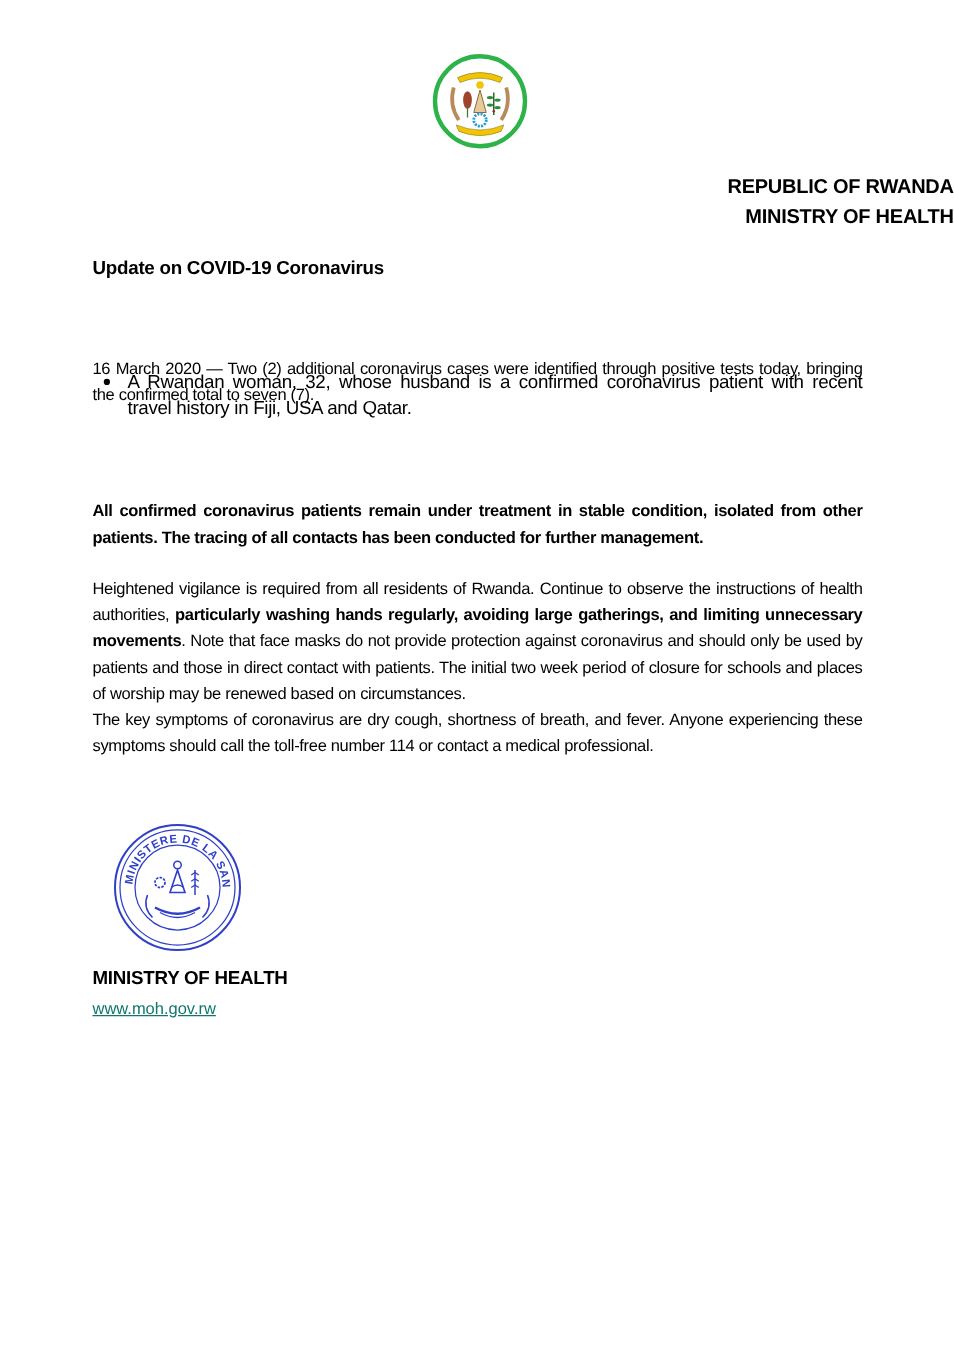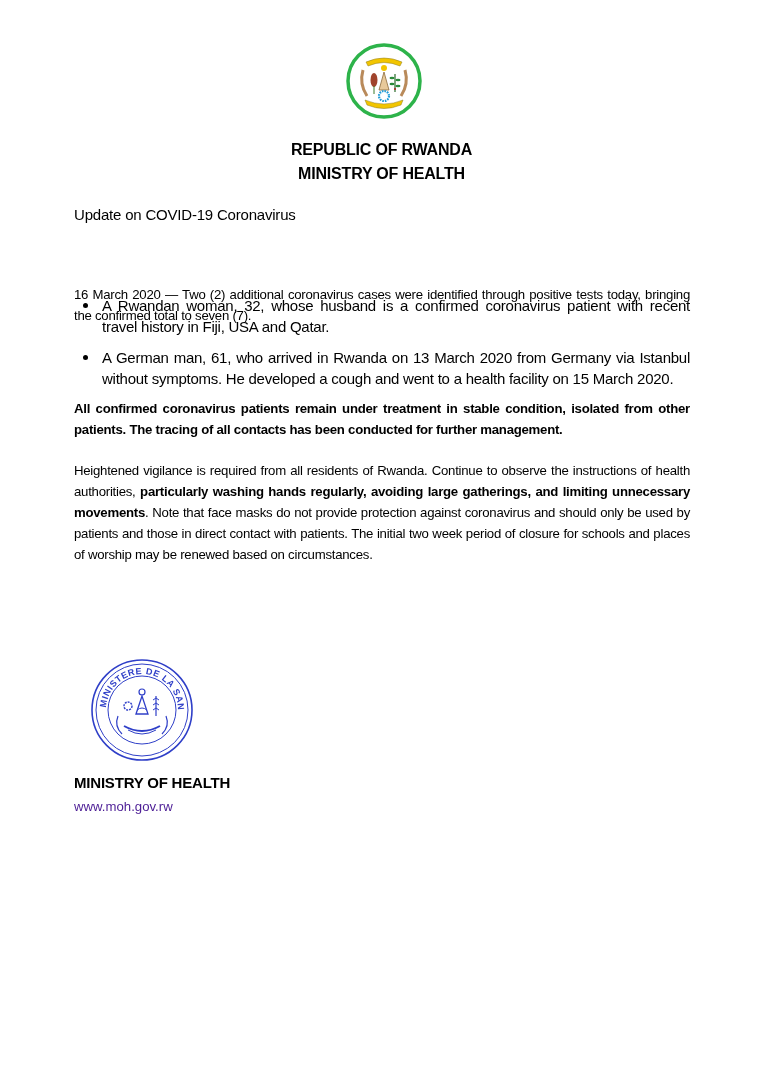--- a/index.html
+++ b/index.html
@@ -25,39 +25,39 @@
       position: absolute;
       left: 345px;
       top: 42px;
       width: 78px;
       height: 78px;
     }
     .header-block {
       position: absolute;
       left: 0;
       width: 763px;
-      text-align: center;
+      text-align: right;
       font-weight: bold;
       font-size: 16px;
       line-height: 22px;
       letter-spacing: -0.2px;
     }
     .header-line1 { top: 139px; }
     .header-line2 { top: 163px; }
     .content {
       position: absolute;
       left: 74px;
       width: 616px;
       font-size: 13.2px;
       line-height: 21px;
       letter-spacing: -0.25px;
     }
     .title {
       top: 204px;
-      font-weight: normal;
+      font-weight: bold;
       font-size: 15px;
       line-height: 22px;
       letter-spacing: -0.2px;
     }
     .p-justify { text-align: justify; text-align-last: left; }
     .intro { top: 242px; margin-top: 42px; }
     .bullets {
       position: absolute;
       left: 74px;
       top: 295px;
@@ -103,21 +103,22 @@
       font-size: 15px;
       line-height: 22px;
       letter-spacing: -0.2px;
     }
     .footer-link {
       position: absolute;
       left: 74px;
       top: 797px;
       font-size: 13.2px;
       line-height: 20px;
-      color: #4c1d95;
+      color: #0f766e;
+      text-decoration: underline;
       cursor: pointer;
     }
   </style>
 </head>
 <body>
 
 <div class="page">
 
   <svg class="emblem" viewBox="0 0 78 78">
     <circle cx="39" cy="39" r="36" fill="#ffffff" stroke="#2DB34A" stroke-width="3.5"></circle>
@@ -151,30 +152,27 @@
 
   <div class="content title">Update on COVID-19 Coronavirus</div>
 
   <div class="content intro p-justify">16 March 2020 — Two (2) additional coronavirus cases were identified through positive tests today, bringing the confirmed total to seven (7).</div>
 
   <ul class="bullets">
     <li>
       <span class="dot"></span>
       <span>A Rwandan woman, 32, whose husband is a confirmed coronavirus patient with recent travel history in Fiji, USA and Qatar.</span>
     </li>
-    <li>
-      <span class="dot"></span>
-      <span>A German man, 61, who arrived in Rwanda on 13 March 2020 from Germany via Istanbul without symptoms. He developed a cough and went to a health facility on 15 March 2020.</span>
-    </li>
   </ul>
 
   <div class="content p-status p-justify">All confirmed coronavirus patients remain under treatment in stable condition, isolated from other patients. The tracing of all contacts has been conducted for further management.</div>
 
   <div class="content p-vigilance p-justify"><span>Heightened vigilance is required from all residents of Rwanda. Continue to observe the instructions of health authorities, </span><b>particularly washing hands regularly, avoiding large gatherings, and limiting unnecessary movements</b><span>. Note that face masks do not provide protection against coronavirus and should only be used by patients and those in direct contact with patients. The initial two week period of closure for schools and places of worship may be renewed based on circumstances.</span></div>
 
+  <div class="content p-symptoms p-justify">The key symptoms of coronavirus are dry cough, shortness of breath, and fever. Anyone experiencing these symptoms should call the toll-free number 114 or contact a medical professional.</div>
 
   <svg class="seal" viewBox="0 0 108 108">
     <defs>
       <path id="sealArc" d="M18 54 A36 36 0 0 1 90 54"></path>
     </defs>
     <circle cx="54" cy="54" r="50" fill="none" stroke="#2F3FC8" stroke-width="1.6"></circle>
     <circle cx="54" cy="54" r="46" fill="none" stroke="#2F3FC8" stroke-width="1"></circle>
     <circle cx="54" cy="54" r="34" fill="none" stroke="#2F3FC8" stroke-width="1"></circle>
     <text font-size="9" fill="#2F3FC8" font-family="Liberation Sans, sans-serif" font-weight="bold" letter-spacing="0.6">
       <textPath href="#sealArc" startOffset="2%">MINISTERE DE LA SANTE</textPath>

